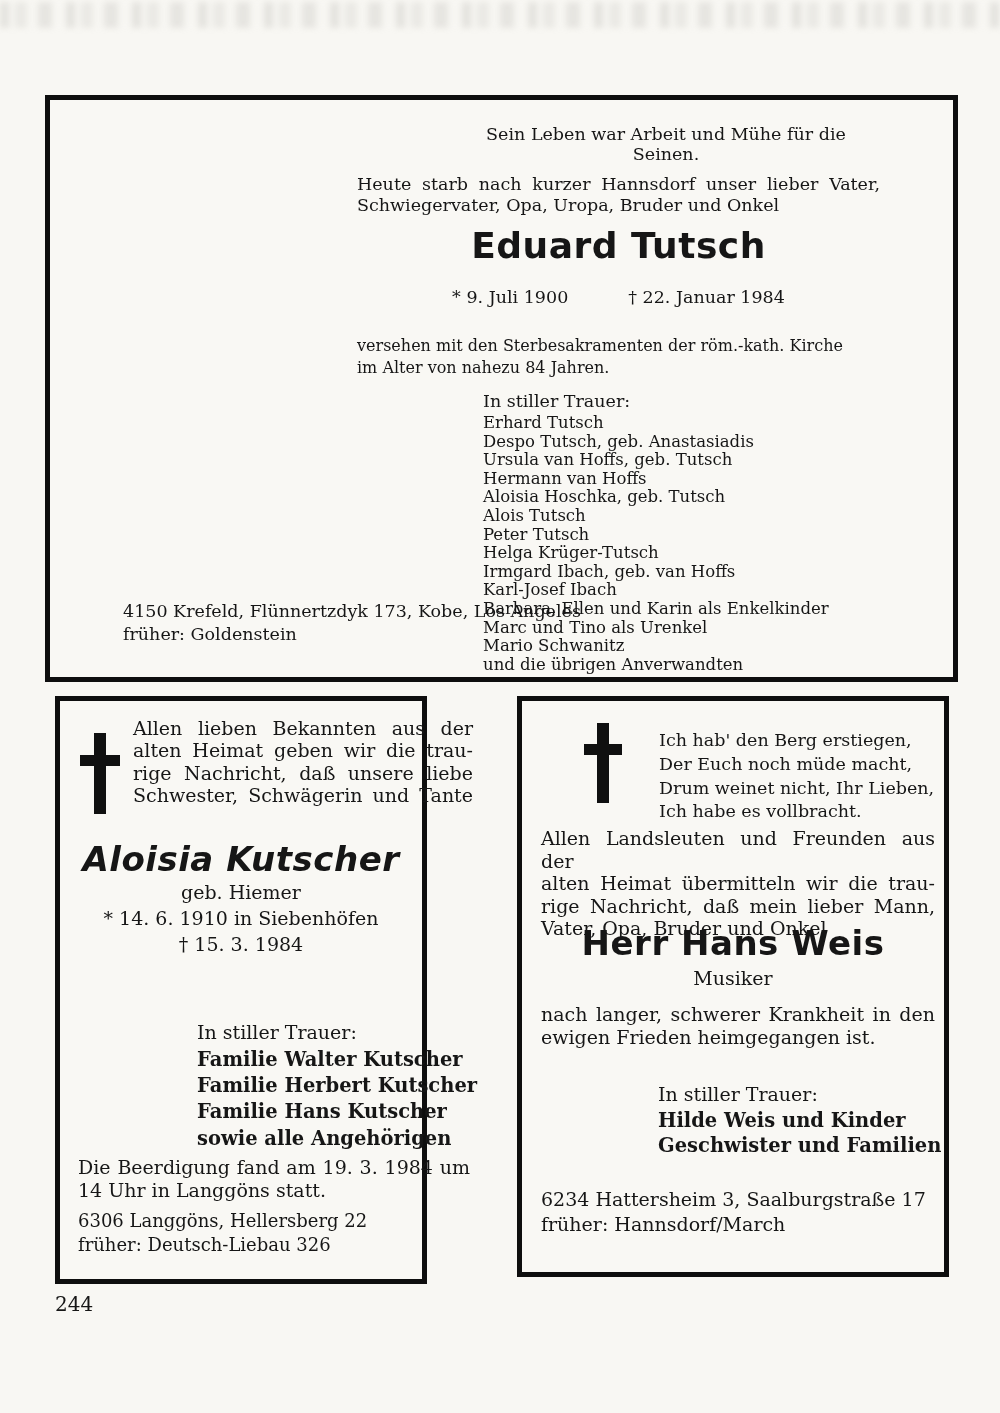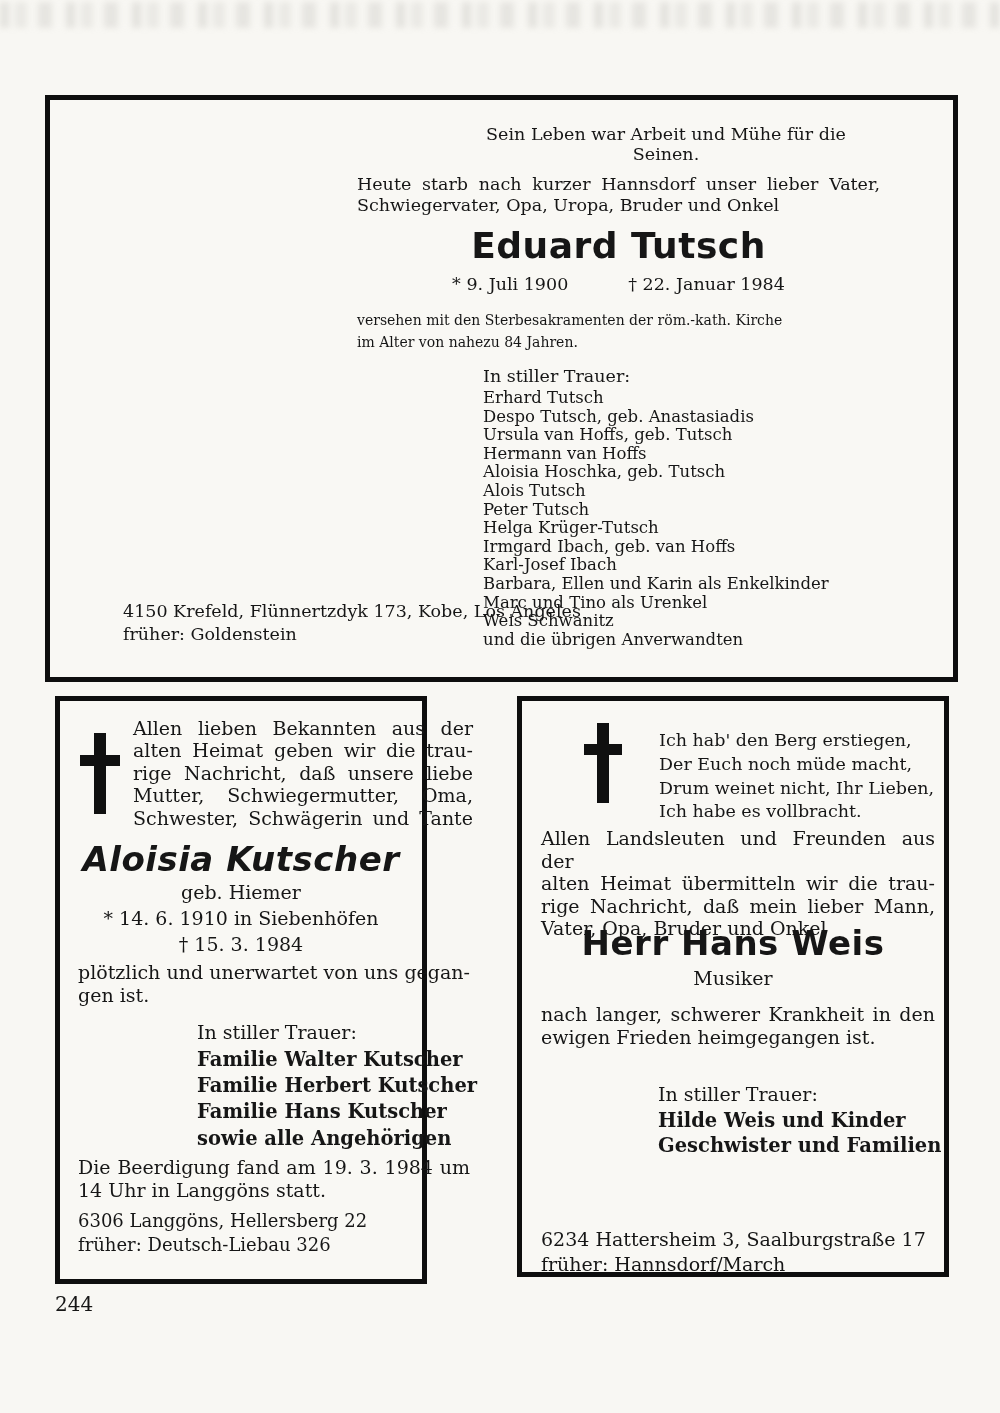--- a/index.html
+++ b/index.html
@@ -46,22 +46,22 @@
       radial-gradient(ellipse 72px 98px at 44% 48%, #a69f92 0%, #8e8779 60%, rgba(142,135,121,0) 85%),
       radial-gradient(ellipse 52px 42px at 38% 70%, #544d42 0%, rgba(84,77,66,0) 75%),
       radial-gradient(ellipse 125px 75px at 55% 102%, #322d26 0%, #45403800 90%),
       radial-gradient(ellipse 60px 40px at 90% 60%, #a8a296 0%, rgba(168,162,150,0) 75%),
       linear-gradient(155deg,#8d8densit 0%,#7f7a70 0%,#6f6a60 55%,#5a554d 100%);
   }
   .t-col { position:absolute; left:307px; top:0; width:523px; }
   .t-epigraph { margin-top:24px; text-align:center; padding-left:95px; font-size:17.5px; }
   .t-intro { margin-top:10px; font-size:17.5px; line-height:21px; }
   .t-name { margin-top:10px; font-size:36px; line-height:40px; }
-  .t-dates { margin-top:8px; display:flex; justify-content:center; gap:60px; font-size:17.5px; }
-  .t-details { margin-top:16px; font-size:14px; line-height:21.5px; }
+  .t-dates { margin-top:21px; display:flex; justify-content:center; gap:60px; font-size:17.5px; }
+  .t-details { margin-top:28px; font-size:16px; line-height:21.5px; }
   .t-mourning { margin-top:13px; margin-left:126px; }
   .t-mourning-label { font-size:17.5px; }
   .t-mourners { font-size:16.5px; line-height:18.6px; font-weight:normal; margin-top:3px; }
   .t-address { position:absolute; left:73px; top:500px; font-size:17.5px; line-height:23px; }
 
   
   .cross { position:absolute; }
   .cross .v { position:absolute; left:50%; transform:translateX(-50%); top:0; width:12px; height:100%; background:#101010; }
   .cross .h { position:absolute; left:0; width:100%; height:11px; background:#101010; }
 
@@ -82,21 +82,21 @@
   
   .w-cross { left:62px; top:22px; width:38px; height:80px; }
   .w-cross .h { top:21px; }
   .w-poem { position:absolute; left:137px; top:28px; font-size:17.5px; line-height:23.8px; }
   .w-intro { position:absolute; left:19px; top:126px; width:394px; font-size:19px; line-height:22.5px; }
   .w-name { position:absolute; left:0; top:222px; width:100%; font-size:34px; }
   .w-subtitle { position:absolute; left:0; top:266px; width:100%; font-size:19px; }
   .w-passing { position:absolute; left:19px; top:302px; width:394px; font-size:19px; line-height:23px; }
   .w-mourning-label { position:absolute; left:136px; top:382px; font-size:19px; }
   .w-mourners { position:absolute; left:136px; top:407px; font-size:19.5px; line-height:25px; font-weight:bold; }
-  .w-address { position:absolute; left:19px; top:486px; font-size:19px; line-height:24.5px;margin-top:40px; }
+  .w-address { position:absolute; left:19px; top:486px; font-size:19px; line-height:24.5px; }
 
   .page-number { position:absolute; left:55px; top:1292px; font-size:20px; }
 </style>
 </head>
 <body>
 
 <div class="page">
 
   <div class="scan-bleed"></div>
 
@@ -125,51 +125,46 @@
             <div class="tline">Ursula van Hoffs, geb. Tutsch</div>
             <div class="tline">Hermann van Hoffs</div>
             <div class="tline">Aloisia Hoschka, geb. Tutsch</div>
             <div class="tline">Alois Tutsch</div>
             <div class="tline">Peter Tutsch</div>
             <div class="tline">Helga Krüger-Tutsch</div>
             <div class="tline">Irmgard Ibach, geb. van Hoffs</div>
             <div class="tline">Karl-Josef Ibach</div>
             <div class="tline">Barbara, Ellen und Karin als Enkelkinder</div>
             <div class="tline">Marc und Tino als Urenkel</div>
-            <div class="tline">Weis Schwanitz</div>
+            <div class="tline">Mario Schwanitz</div>
             <div class="tline last">und die übrigen Anverwandten</div>
           </div>
       </div>
     </div>
     <div class="t-address">
       <div>4150 Krefeld, Flünnertzdyk 173, Kobe, Los Angeles</div>
       <div>früher: Goldenstein</div>
     </div>
   </section>
 
   <section class="card card-kutscher">
     <div class="cross k-cross">
       <span class="v"></span>
       <span class="h"></span>
     </div>
     <div class="k-intro just just-all">
         <div class="tline">Allen lieben Bekannten aus der</div>
         <div class="tline">alten Heimat geben wir die trau-</div>
         <div class="tline">rige Nachricht, daß unsere liebe</div>
-        <div class="tline">Mutter, Schwiegermutter, Oma,</div>
         <div class="tline last">Schwester, Schwägerin und Tante</div>
       </div>
     <div class="k-name headline">Aloisia Kutscher</div>
     <div class="k-geb center">geb. Hiemer</div>
     <div class="k-birth center">* 14. 6. 1910 in Siebenhöfen</div>
     <div class="k-death center">† 15. 3. 1984</div>
-    <div class="k-passing just">
-        <div class="tline">plötzlich und unerwartet von uns gegan-</div>
-        <div class="tline last">gen ist.</div>
-      </div>
     <div class="k-mourning-label">In stiller Trauer:</div>
     <div class="k-mourners">
         <div class="tline">Familie Walter Kutscher</div>
         <div class="tline">Familie Herbert Kutscher</div>
         <div class="tline">Familie Hans Kutscher</div>
         <div class="tline last">sowie alle Angehörigen</div>
       </div>
     <div class="k-funeral just">
         <div class="tline">Die Beerdigung fand am 19. 3. 1984 um</div>
         <div class="tline last">14 Uhr in Langgöns statt.</div>

